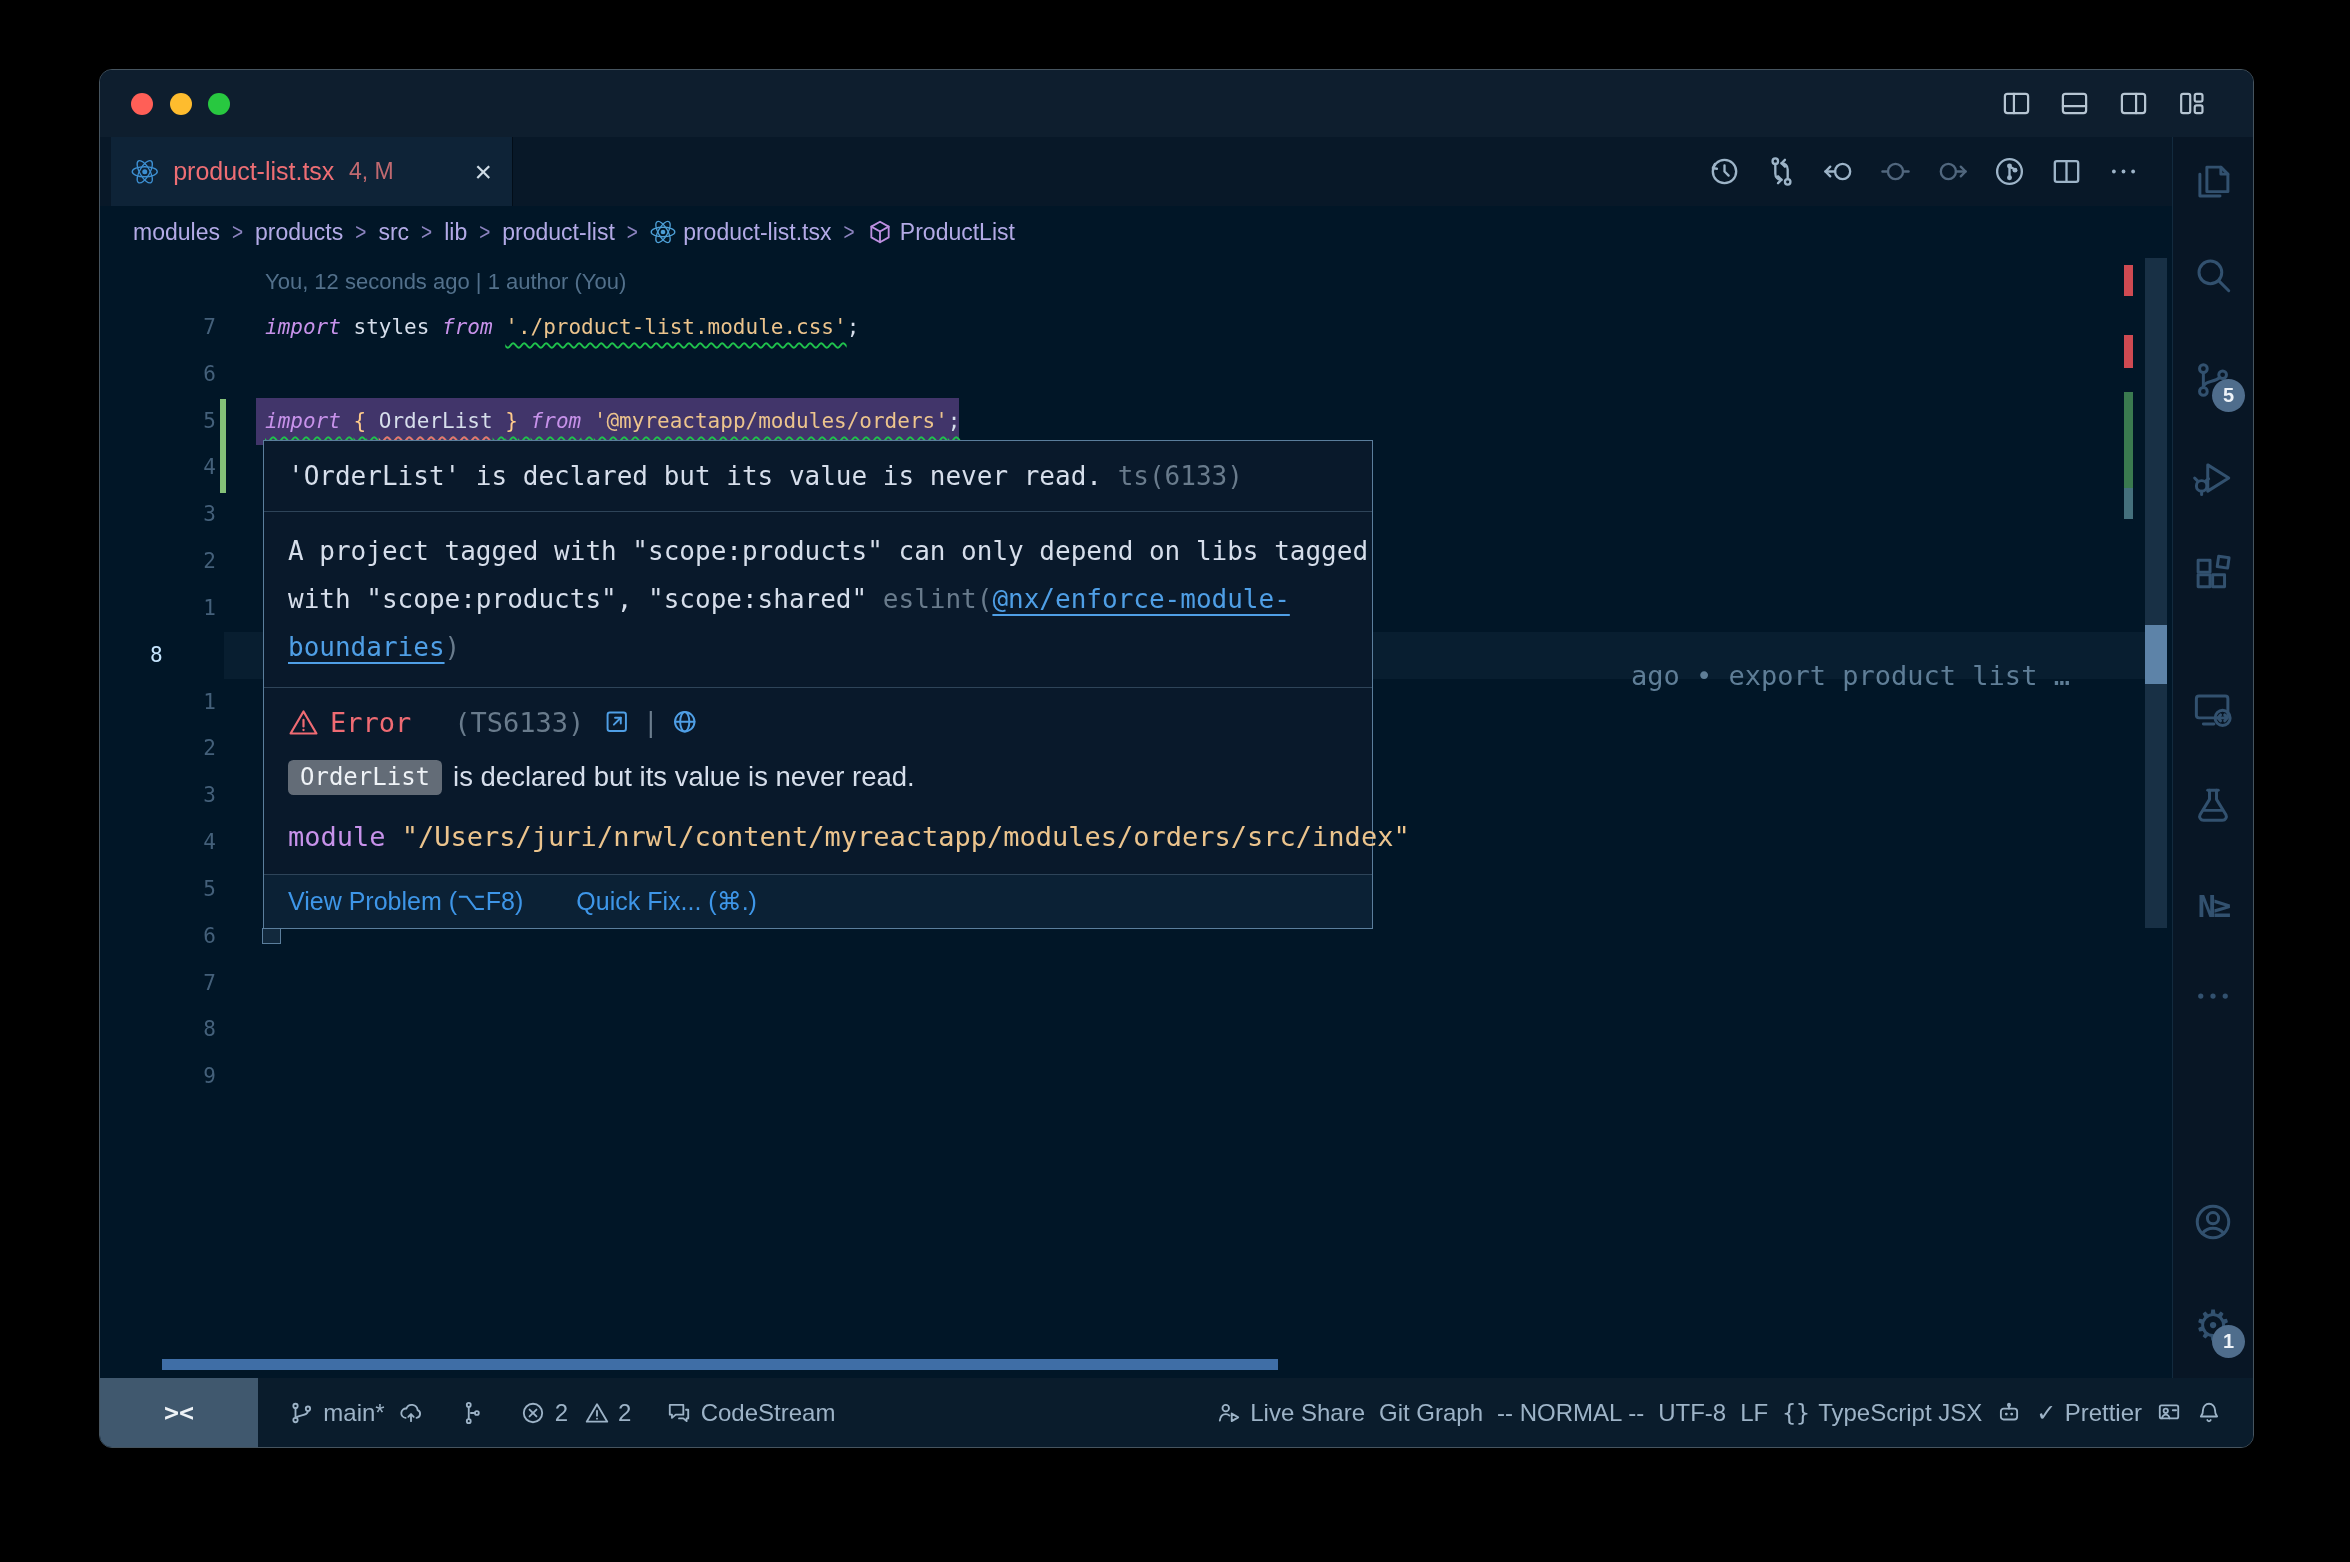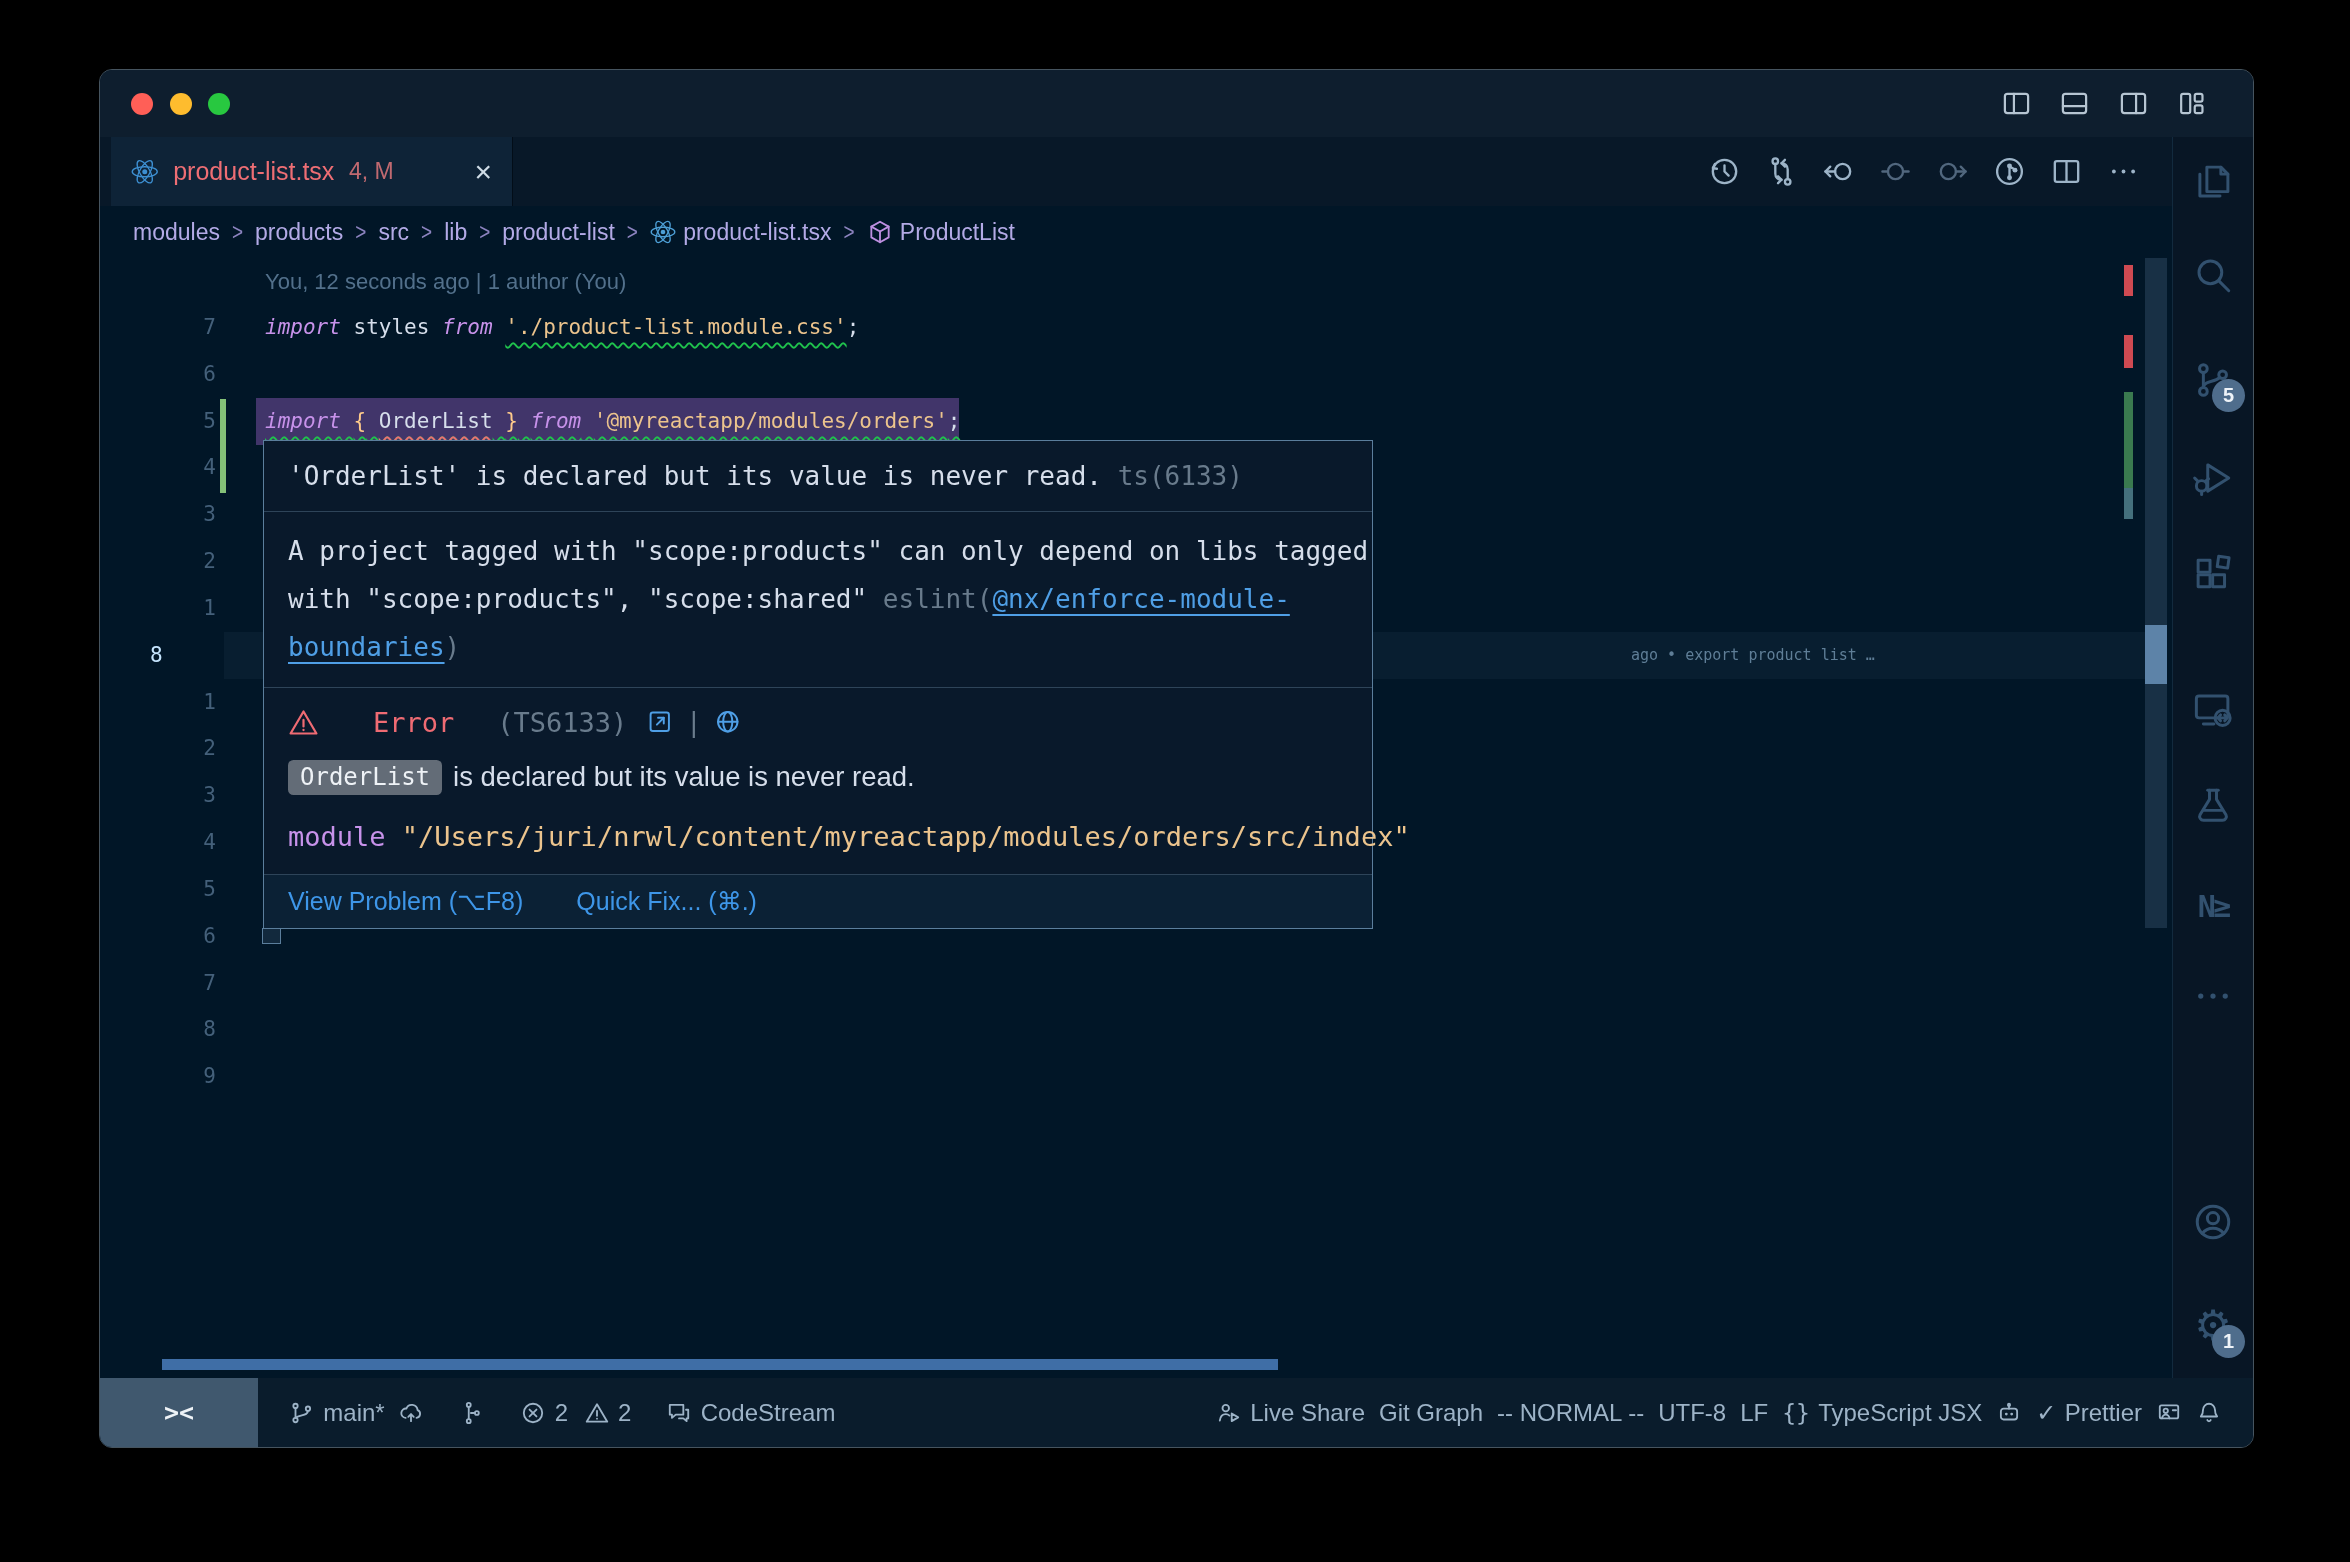--- a/index.html
+++ b/index.html
@@ -51,40 +51,40 @@
   .sq-g{text-decoration-line:underline;text-decoration-style:wavy;text-decoration-color:#1fc24c;
         text-decoration-thickness:1.8px;text-underline-offset:8.3px;text-decoration-skip-ink:none;}
   .sq-r{text-decoration-line:underline;text-decoration-style:wavy;text-decoration-color:#ef6b73;
         text-decoration-thickness:1.8px;text-underline-offset:8.3px;text-decoration-skip-ink:none;}
   .blame-top{position:absolute;left:165px;top:0;height:47px;line-height:47px;
              color:#52708b;font-size:22px;z-index:1;}
   .selection{position:absolute;left:156px;top:140px;width:703px;height:47px;background:#41356a;z-index:0;}
   .changebar{position:absolute;left:120px;top:141px;width:6.4px;height:94px;background:#84c178;z-index:1;}
   .current-line{position:absolute;left:124px;right:26px;top:374px;height:47px;
                 background:rgba(99,130,160,.08);z-index:0;}
-  .inline-blame{position:absolute;left:1531px;top:374px;height:47px;line-height:47px;z-index:1;
-                color:#5f7e97;font-family:"DejaVu Sans Mono",monospace;font-size:15px;white-space:nowrap;}
+  .inline-blame{position:absolute;left:1531px;top:394px;height:47px;line-height:47px;z-index:1;
+                color:#5f7e97;font-family:"DejaVu Sans Mono",monospace;font-size:27px;white-space:nowrap;}
   .ruler-mark{position:absolute;width:9.2px;left:2024px;z-index:2;}
   .scroll-track{position:absolute;left:2045px;width:22px;top:0;height:670px;
                 background:rgba(108,142,176,.22);z-index:2;}
   .scroll-bright{position:absolute;left:2045px;width:22px;top:367px;height:59px;background:#5d83a8;z-index:3;}
   .hscroll{position:absolute;left:62px;width:1116px;bottom:8.3px;height:11px;background:#3f6ea6;z-index:3;}
 
   
   .tooltip{position:absolute;left:163px;top:182px;width:1110px;background:#09192b;
            border:1.8px solid #5b7e9c;z-index:10;box-sizing:border-box;
            font-family:"DejaVu Sans Mono",monospace;color:#d6deeb;}
   .tt1{padding:20px 24px;font-size:26px;border-bottom:0.9px solid #2e4459;white-space:pre;}
   .tt-dim{color:#697b8c;}
   .tt2{padding:14.7px 24px 16.5px;font-size:26px;line-height:48px;border-bottom:0.9px solid #2e4459;}
   .tt2 div{white-space:pre;}
   .tt-link{color:#4f9fe6;text-decoration:underline;text-underline-offset:6.4px;}
   .tt3{padding:18.4px 24px 22px;border-bottom:0.9px solid #2e4459;}
   .err-row{display:flex;align-items:center;gap:11px;font-size:27px;}
-  .err-label{color:#ef6b73;margin-left:43px;}
+  .err-label{color:#ef6b73;}
   .err-code{color:#697b8c;margin-left:32px;}
   .err-pipe{color:#6b7c8d;font-size:26px;margin:0 1.8px;}
   .blue-ic{color:#4f9fe6;}
   .chip-row{margin-top:22px;display:flex;align-items:center;
             font-family:"Liberation Sans",sans-serif;font-size:27.5px;color:#d6deeb;}
   .chip{font-family:"DejaVu Sans Mono",monospace;font-size:24px;background:#636c77;color:#eef2f6;
         border-radius:5.5px;padding:3.7px 12px;margin-right:11px;}
   .mod-row{margin-top:26px;font-size:27px;white-space:pre;}
   .mod-kw{color:#c792ea;}
   .tt-actions{background:#0b2135;padding:12px 24px;display:flex;gap:53px;

